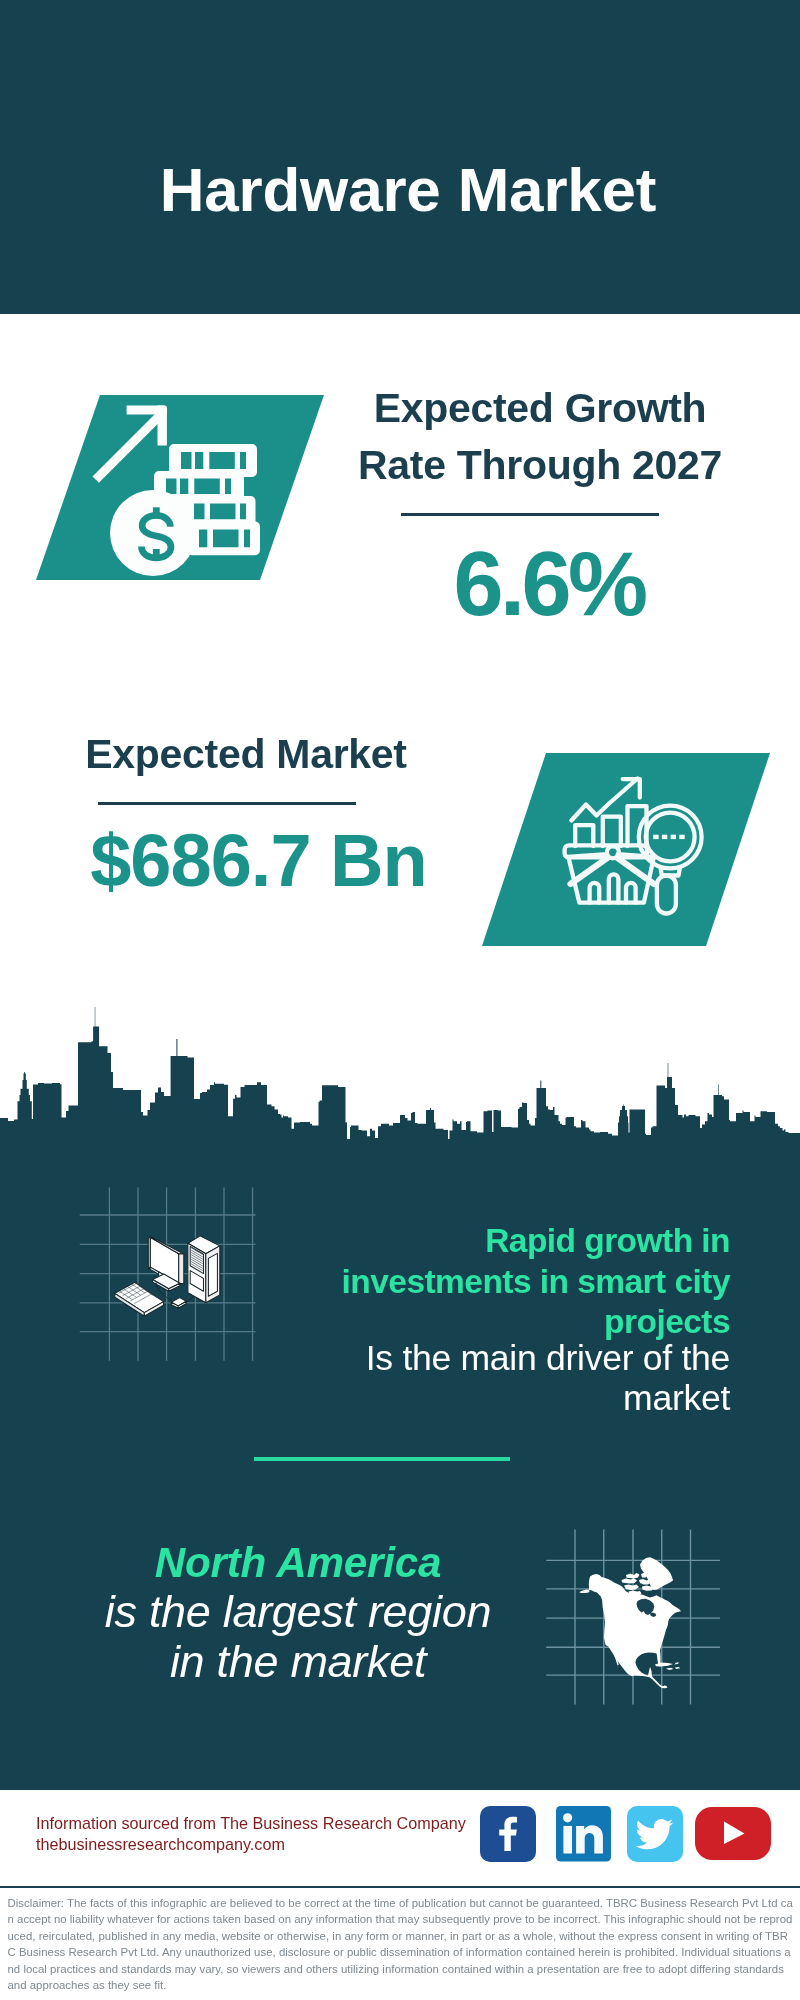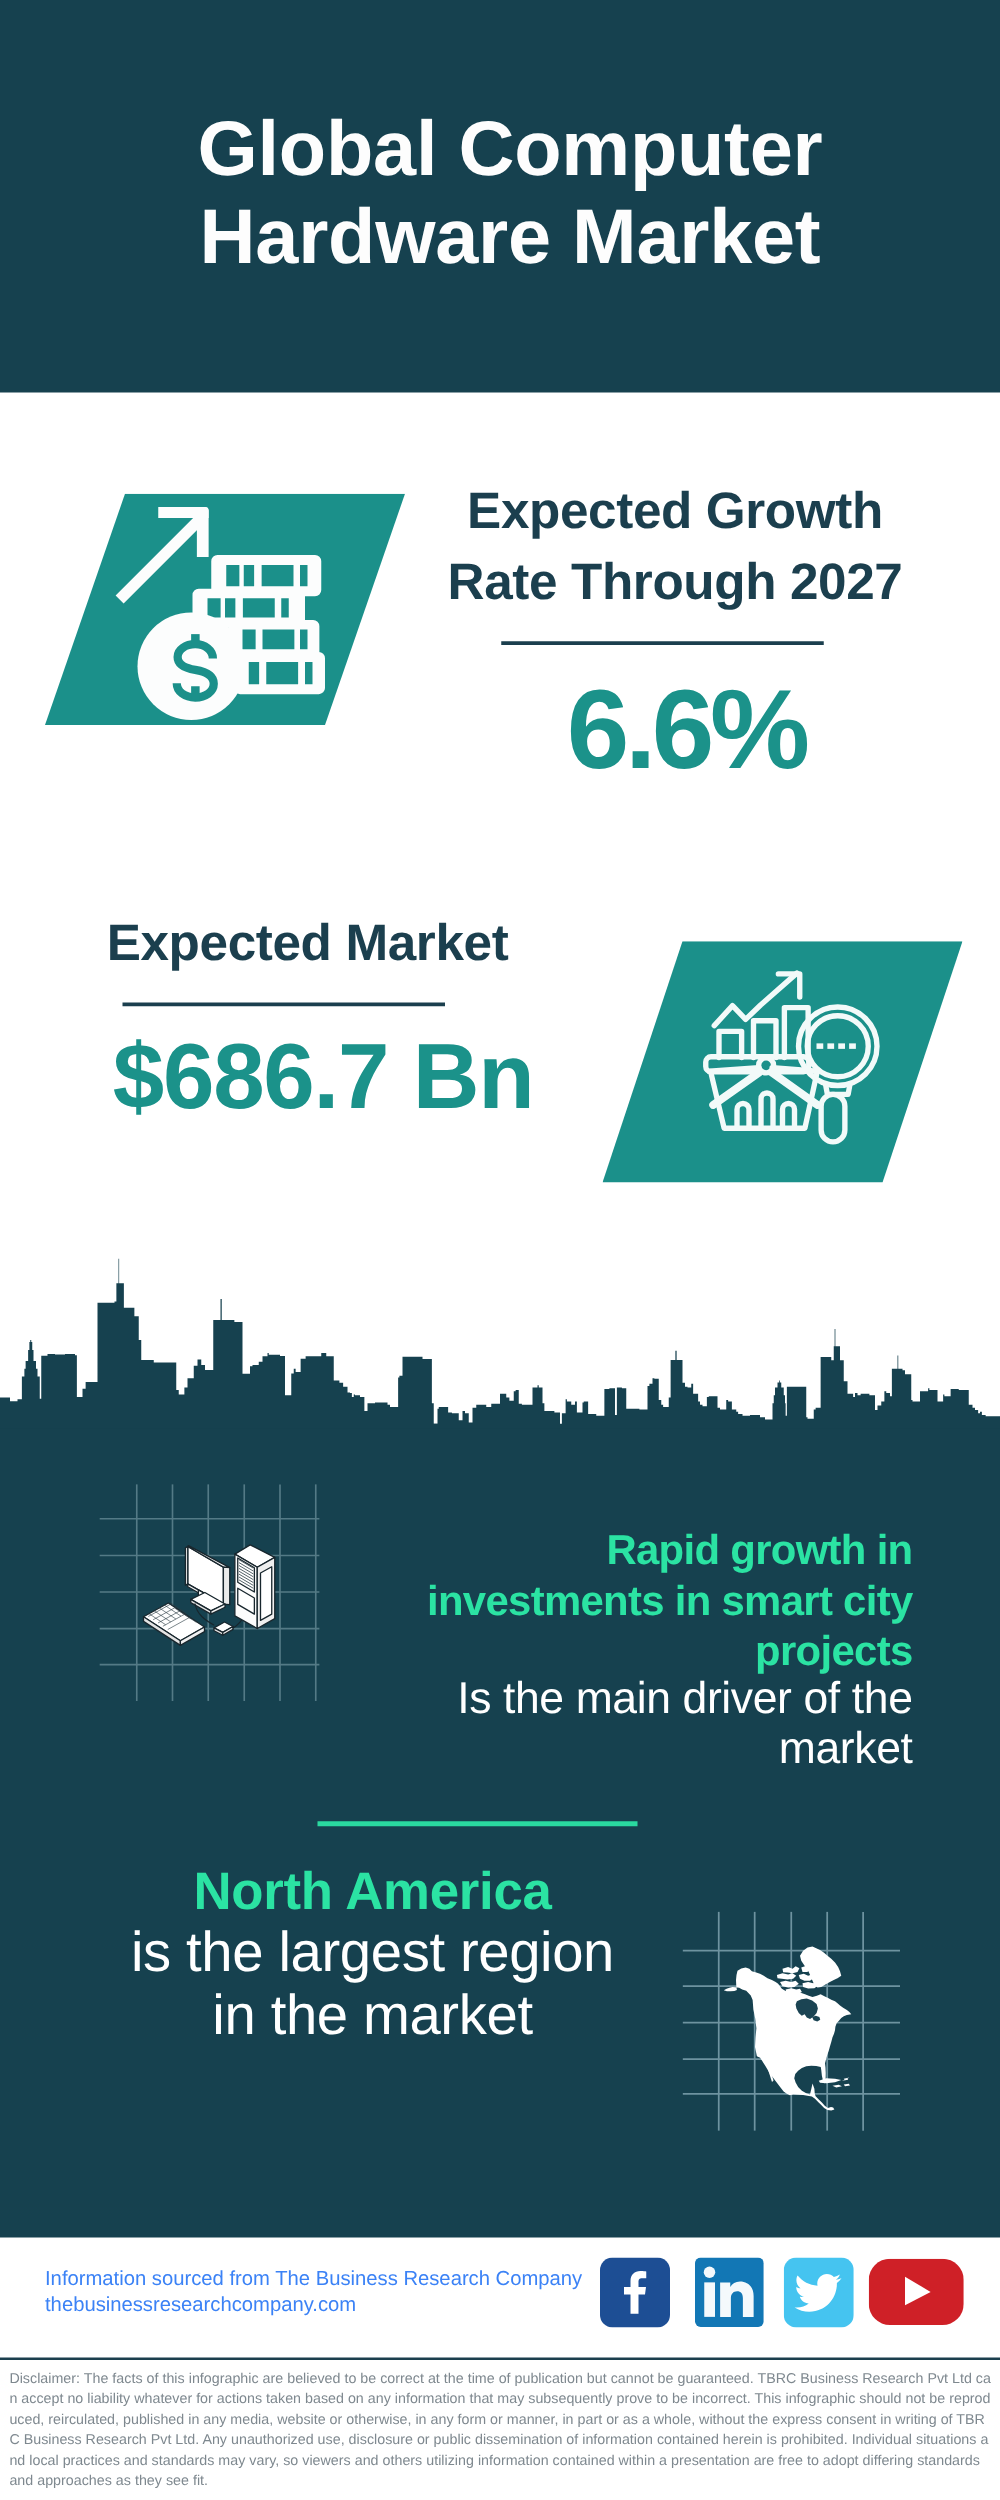--- a/index.html
+++ b/index.html
@@ -51,48 +51,48 @@
   .drv-icon { position: absolute; left: 76px; top: 1190px; width: 192px; height: 192px; }
   .drv-text { position: absolute; left: 322px; top: 1221px; width: 408px; text-align: right; }
   .drv-text .nm { font-size: 35.6px; line-height: 40px; letter-spacing: -0.3px; }
   .drv-rest { margin-top: -5px; }
   .hl { color: #2be3a3; font-weight: bold; }
   .nm { color: #ffffff; }
   .blk { font-size: 33.5px; line-height: 40.5px; letter-spacing: -0.55px; }
   .mid-rule { position: absolute; left: 254px; top: 1457px; width: 256px; height: 4px; background: #2ad9a0; }
 
   
-  .reg-text { position: absolute; left: 52px; top: 1489px; width: 492px; text-align: center; }
+  .reg-text { position: absolute; left: 52px; top: 1539px; width: 492px; text-align: center; font-style: italic; }
   .reg-text .hl { font-size: 42.2px; line-height: 48px; letter-spacing: -0.2px; }
   .reg-text .nm { font-size: 45px; line-height: 49.5px; letter-spacing: -0.3px; }
   .reg-map { position: absolute; left: 542px; top: 1512px; width: 190px; height: 200px; }
 
   
-  .src { position: absolute; left: 36px; top: 1813px; font-size: 16.2px; color: #3b82f6; line-height: 20.7px; white-space: nowrap; }
+  .src { position: absolute; left: 36px; top: 1813px; font-size: 16.2px; color: #7f1d1d; line-height: 20.7px; white-space: nowrap; }
   .socials { position: absolute; left: 480px; top: 1806px; width: 300px; height: 56px; }
   .soc { position: absolute; top: 0; }
   .soc-fb { left: 0; }
   .soc-li { left: 76px; }
   .soc-tw { left: 146.6px; }
   .soc-yt { left: 215px; top: 1px; }
   .soc { display: block; line-height: 0; }
   .disclaimer {
     position: absolute; left: 0; top: 1886px; width: 800px; height: 114px;
     border-top: 2.5px solid #1b3f4e; padding: 7px 7px 0 7.5px;
     font-size: 11.4px; color: #7e888f; line-height: 16.4px;
     text-align: left; word-break: break-all; letter-spacing: 0.02px;
   }
 </style>
 </head>
 <body>
 
 <div class="page">
 
   <div class="header">
-    <h1><span>Global Computer</span><br><span>Hardware Market</span></h1>
+    <h1><br><span>Hardware Market</span></h1>
   </div>
 
   <div class="stat1-icon">
     <svg width="288" height="185" viewBox="0 0 288 185">
       <polygon points="64,0 288,0 224,185 0,185" fill="#1b908a"></polygon>
       <g fill="#fcfdfd" fill-rule="evenodd">
 
         <path d="M90.6,10.6 h37.3 a3,3 0 0 1 3,3 v5.8 h-40.3 z"></path>
         <path d="M121.5,10.6 h6.4 a3,3 0 0 1 3,3 v37 h-9.4 z"></path>
         <path d="M122.5,15.4 L128.9,21.8 L62.9,87.8 L56.5,81.4 Z"></path>

